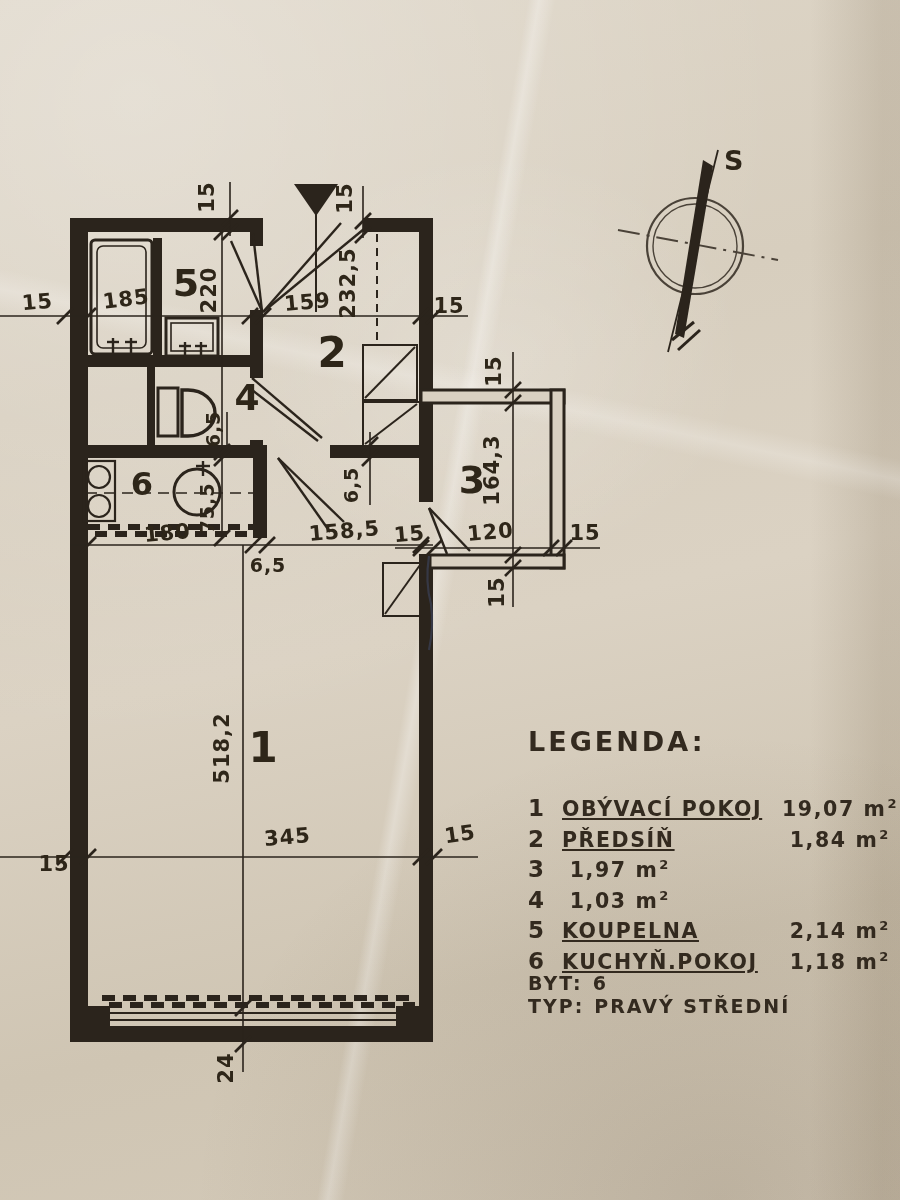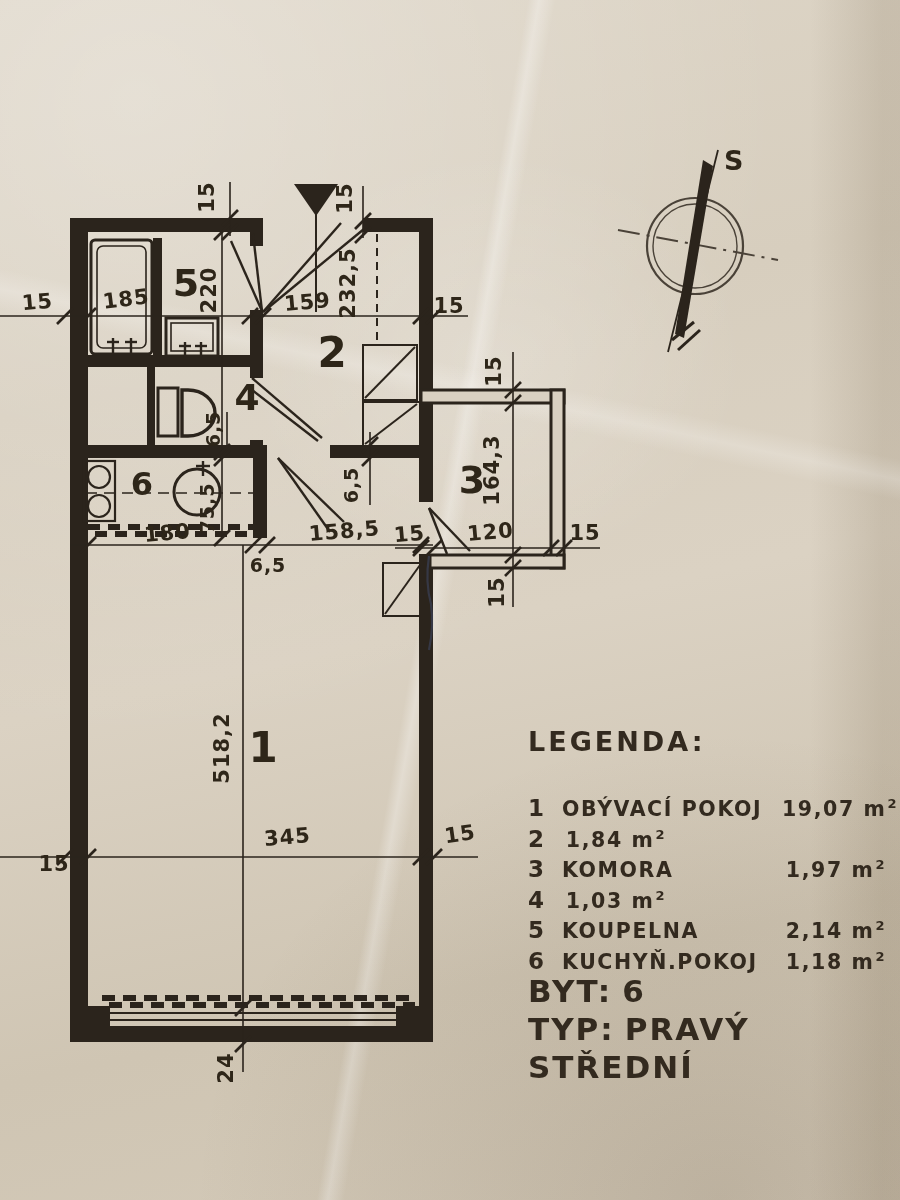--- a/index.html
+++ b/index.html
@@ -21,25 +21,25 @@
   svg text{fill:#2e2619;font-family:"DejaVu Sans",sans-serif;font-weight:bold;}
   .dim{font-size:21px;letter-spacing:1px;}
   .dimsm{font-size:19px;}
   .room{letter-spacing:0;}
   
   .legend{position:absolute;left:528px;top:726px;width:362px;color:#332a1f;}
   .legend-title{font-size:27px;font-weight:bold;letter-spacing:3px;}
   .legend-rows{margin-top:38px;display:flex;flex-direction:column;gap:4.5px;}
   .lrow{display:flex;align-items:baseline;font-weight:bold;font-size:20.5px;letter-spacing:1.6px;}
   .lnum{width:34px;font-size:23px;}
-  .lname{flex:1;}
-  .larea{width:108px;text-align:center;white-space:nowrap;}
+  .lname{flex:1;text-decoration:underline;}
+  .larea{width:108px;text-align:right;white-space:nowrap;}
   .larea sup{font-size:13px;margin-left:1px;}
   .info{position:absolute;left:528px;top:972px;color:#332a1f;font-weight:bold;
-        font-size:31px;letter-spacing:2px;line-height:1.23;}
+        font-size:19px;letter-spacing:2px;line-height:1.23;}
   .irow span{margin-right:10px;}
 </style>
 </head>
 <body>
 
 <div class="sheet">
 
 <svg width="900" height="1200" viewBox="0 0 900 1200">
 
   <g fill="#2b241c" stroke="none">
@@ -256,25 +256,25 @@
 <div class="legend">
   <div class="legend-title">LEGENDA:</div>
   <div class="legend-rows">
     <div class="lrow">
       <span class="lnum">1</span>
       <span class="lname">OBÝVACÍ POKOJ</span>
       <span class="larea"><span>19,07</span> <span>m</span><sup>2</sup></span>
     </div>
     <div class="lrow">
       <span class="lnum">2</span>
+      <span class="lname">PŘEDSÍŇ</span>
       <span class="larea"><span>1,84</span> <span>m</span><sup>2</sup></span>
     </div>
     <div class="lrow">
       <span class="lnum">3</span>
-      <span class="lname">KOMORA</span>
       <span class="larea"><span>1,97</span> <span>m</span><sup>2</sup></span>
     </div>
     <div class="lrow">
       <span class="lnum">4</span>
       <span class="larea"><span>1,03</span> <span>m</span><sup>2</sup></span>
     </div>
     <div class="lrow">
       <span class="lnum">5</span>
       <span class="lname">KOUPELNA</span>
       <span class="larea"><span>2,14</span> <span>m</span><sup>2</sup></span>

